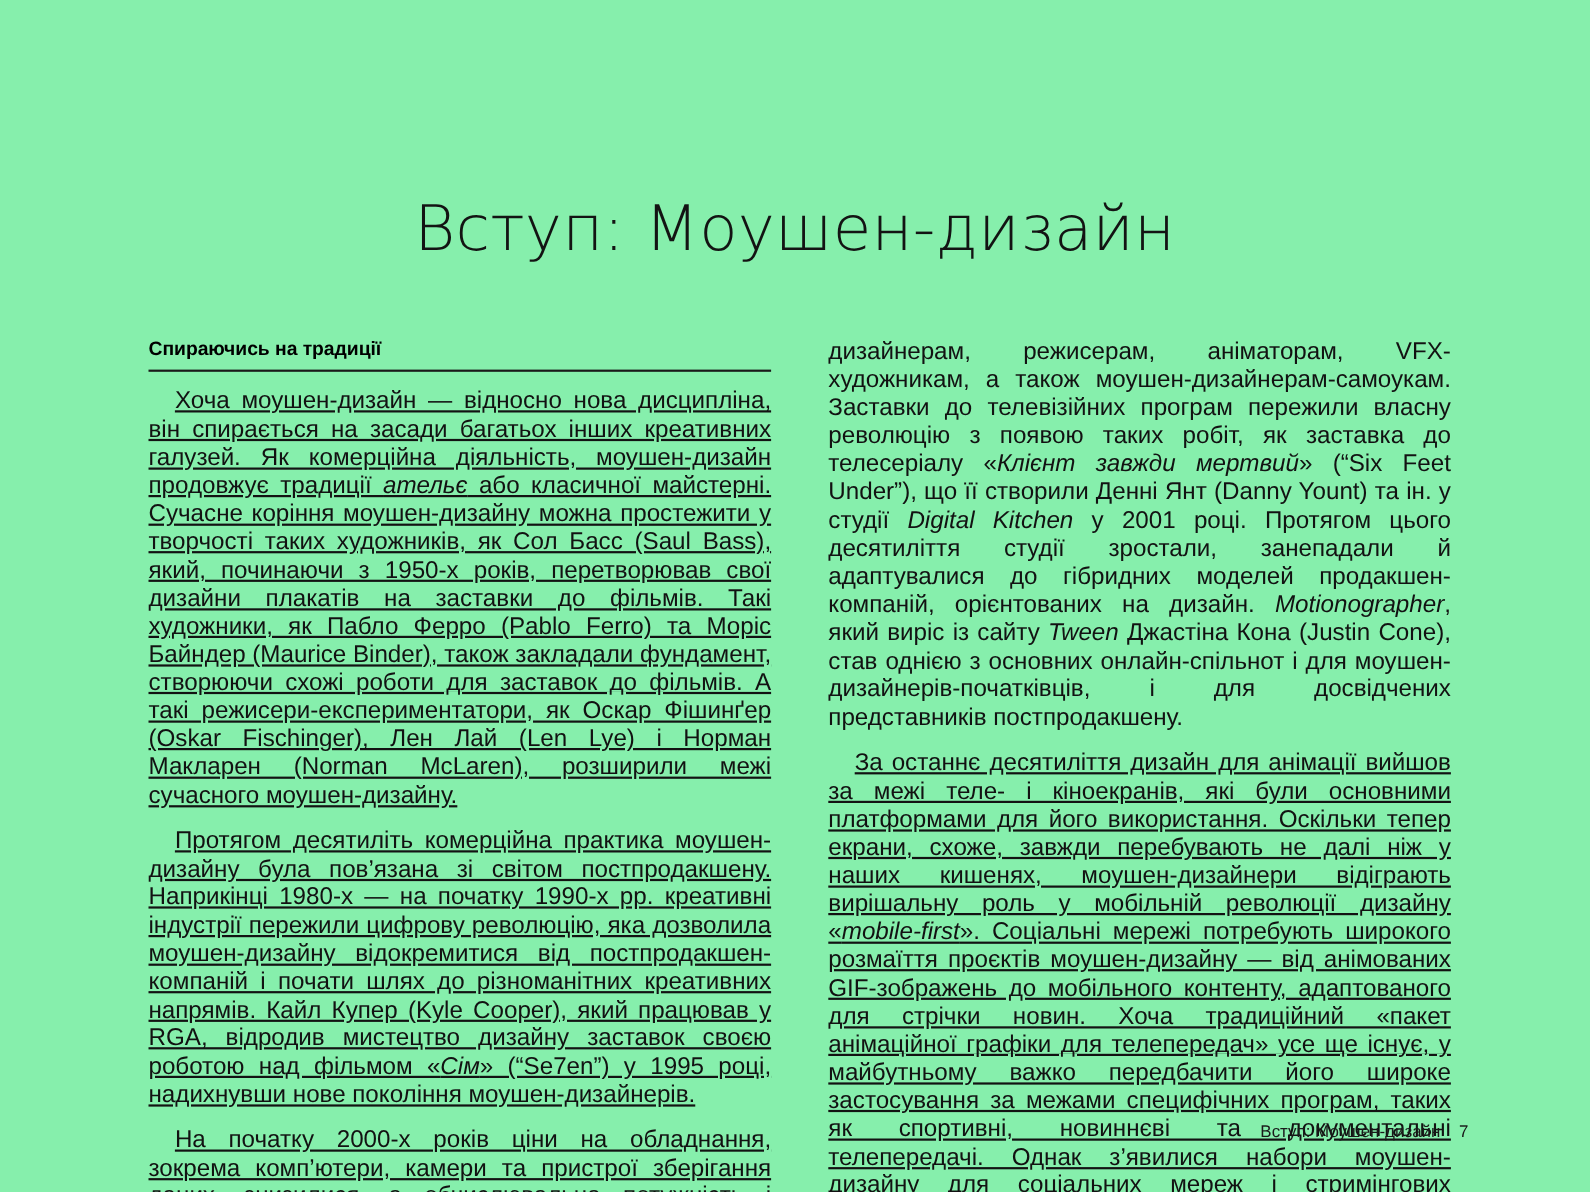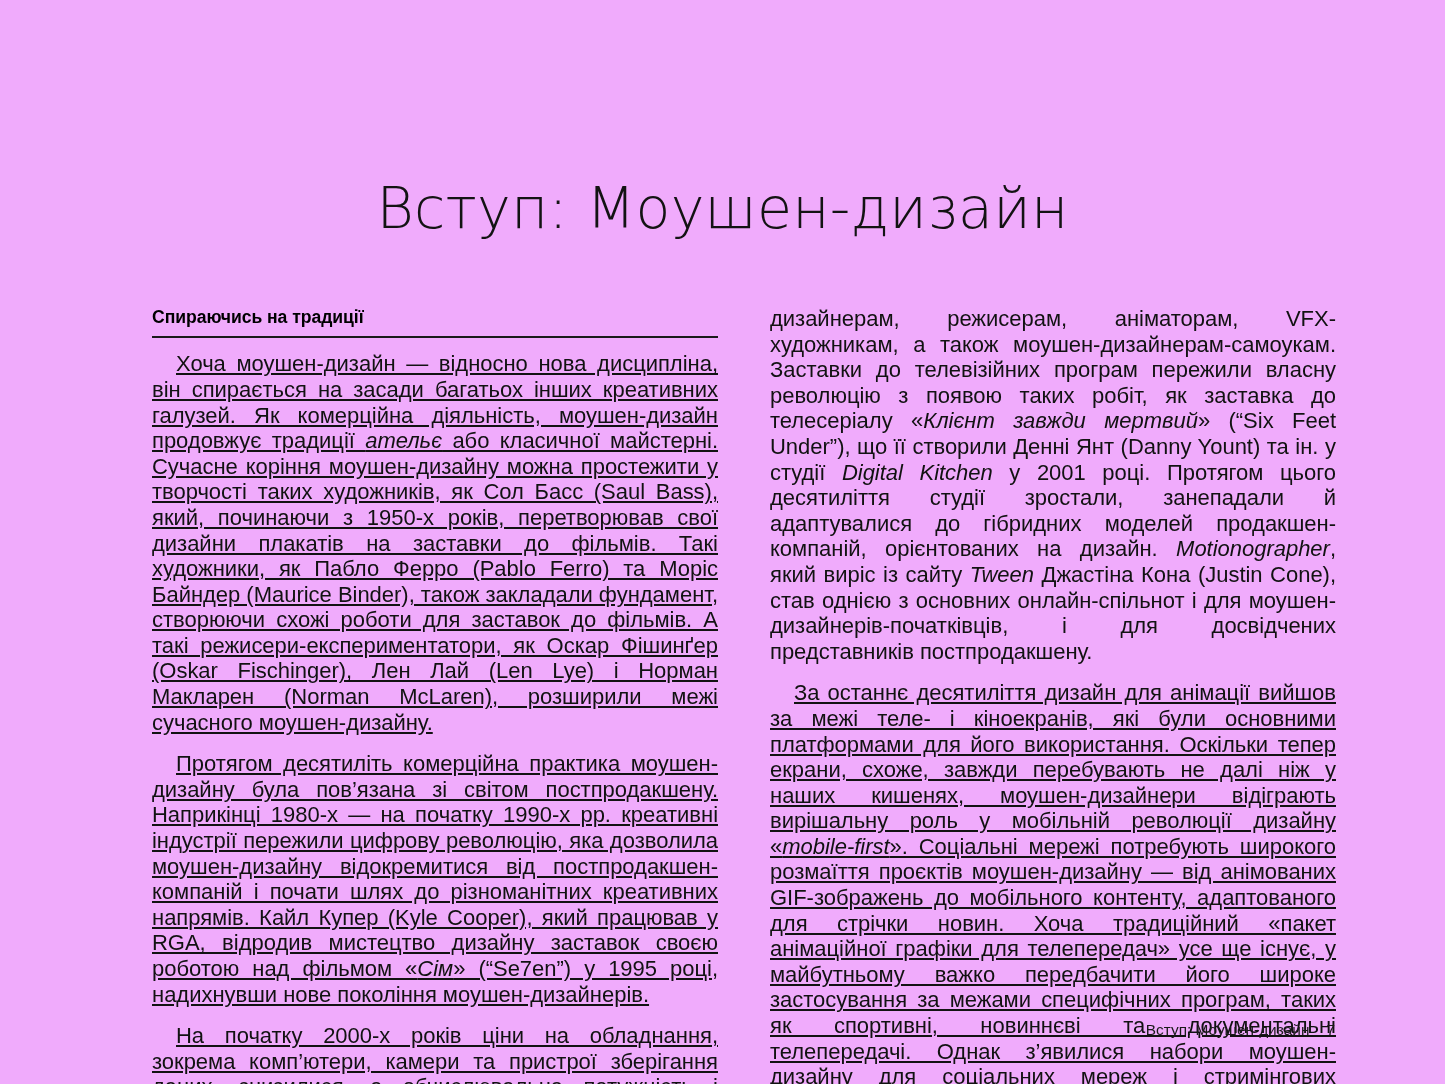--- a/index.html
+++ b/index.html
@@ -14,21 +14,21 @@
     position: relative;
     overflow: hidden;
     font-family: "Liberation Sans", "DejaVu Sans", sans-serif;
     color: #111111;
     -webkit-font-smoothing: antialiased;
   }
 
   .page {
     position: absolute;
     inset: 0;
-    background: #f0abfc;
+    background: #86efac;
   }
 
   
   .chapter-title {
     position: absolute;
     left: 0;
     right: 0;
     top: 138px;
     text-align: center;
     font-size: 57px;
@@ -37,21 +37,21 @@
     line-height: 1.15;
     color: #131313;
     font-family: "DejaVu Sans", "Liberation Sans", sans-serif;
     white-space: nowrap;
   }
 
   
   .columns {
     position: absolute;
     top: 306px;
-    left: 152px;
+    left: 135px;
     width: 1184px;
     height: 660px;
     display: flex;
     flex-direction: row;
     justify-content: space-between;
   }
   .column {
     width: 566px;
     position: relative;
   }

